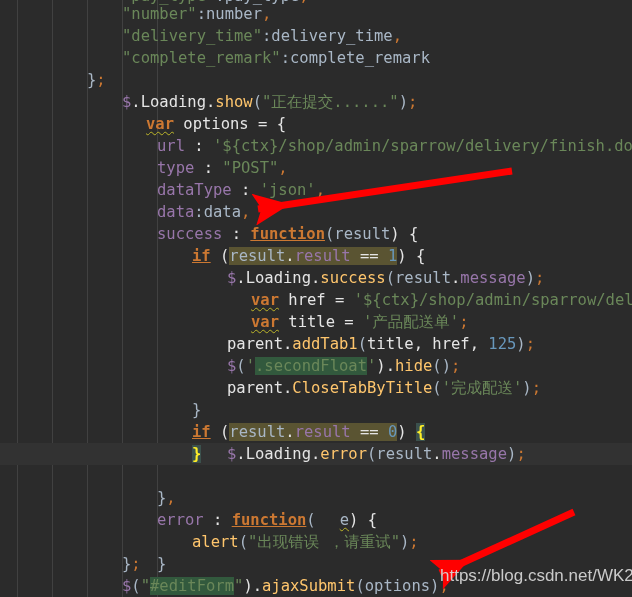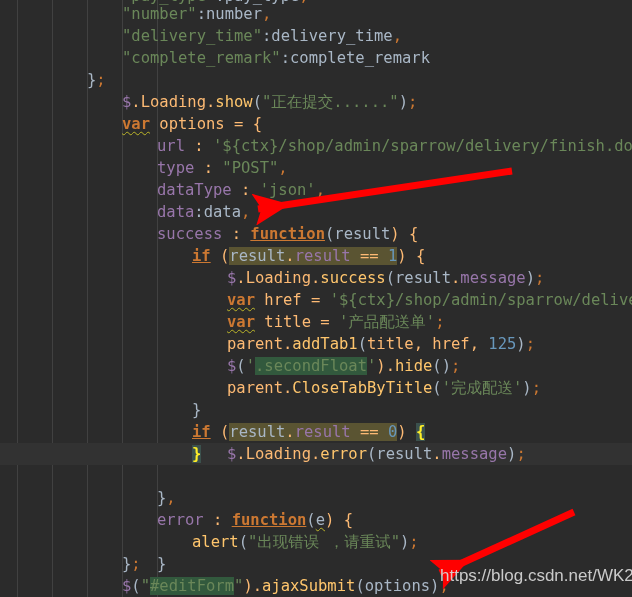--- a/index.html
+++ b/index.html
@@ -48,21 +48,21 @@
     letter-spacing: 0px;
   }
   .line {
     position: absolute;
     left: 0;
     height: 22px;
     white-space: pre;
   }
 
   
-  .t-plain   { color: #fdba74; }
+  .t-plain   { color: #e5e5e5; }
   .t-kw      { color: #cc7832; font-weight: bold; text-decoration: underline; }
   .t-str     { color: #6a8759; }
   .t-num     { color: #6897bb; }
   .t-func    { color: #ffc66d; }
   .t-field   { color: #9876aa; }
   .t-punct   { color: #a9b7c6; }
   .t-semi    { color: #cc7832; }
   .t-comma   { color: #cc7832; }
   .t-brace   { color: #a9b7c6; }
   .t-ident   { color: #a9b7c6; }
@@ -78,20 +78,21 @@
   
   .str-hl { background: #32593d; }
 
   
   .wavy {
     text-decoration: underline;
     text-decoration-style: wavy;
     text-decoration-color: #bbb529;
     text-decoration-thickness: 1px;
     text-underline-offset: 2px;
+    padding-left: 24px;
   }
 
   
   .arrow-layer {
     position: absolute;
     left: 0; top: 0;
     width: 632px; height: 597px;
     pointer-events: none;
   }
 

